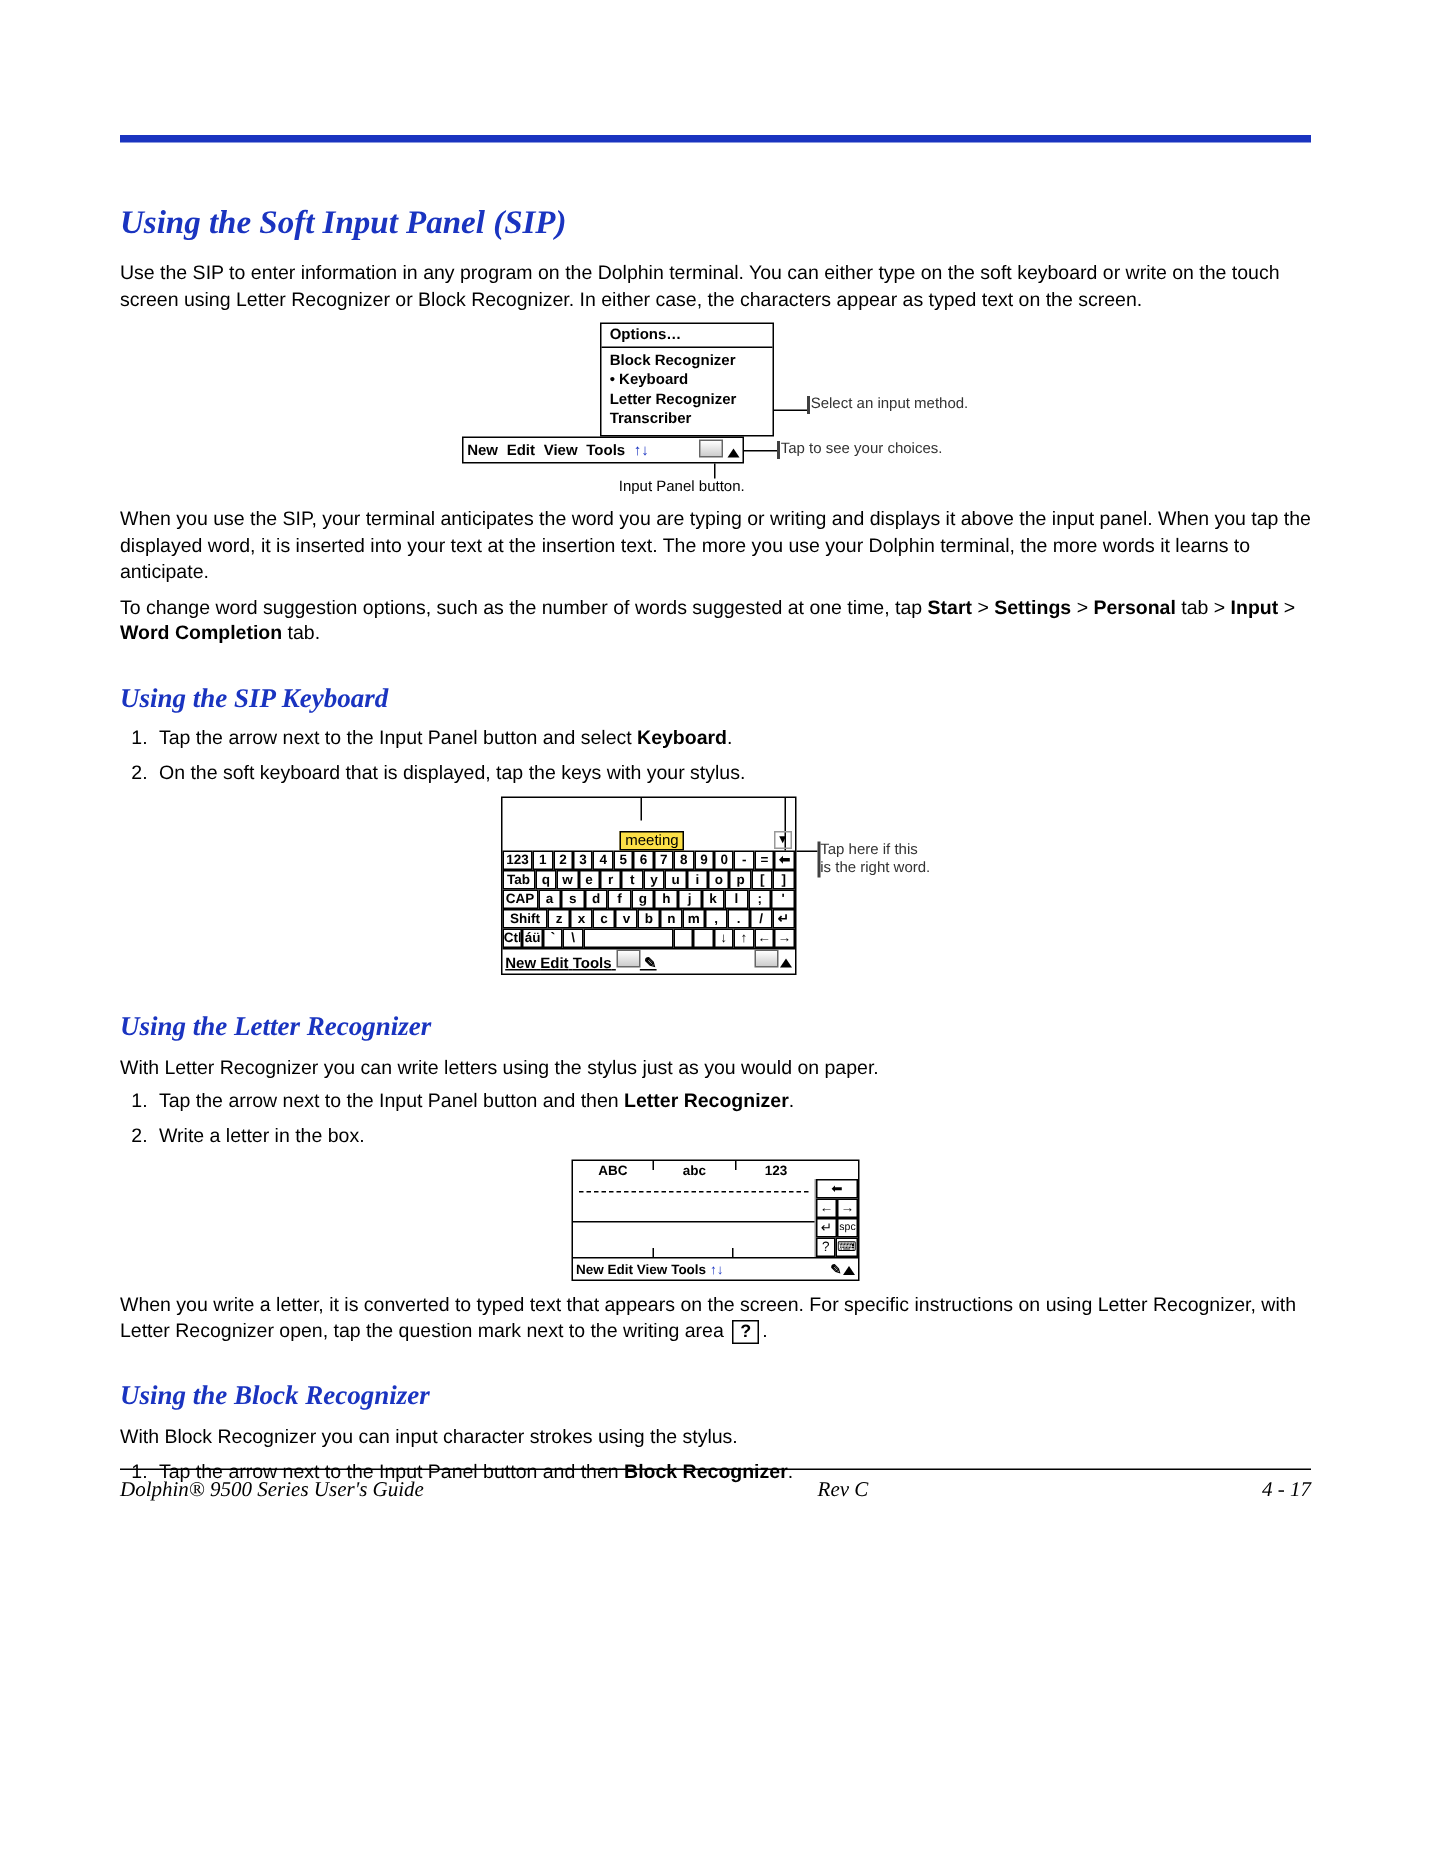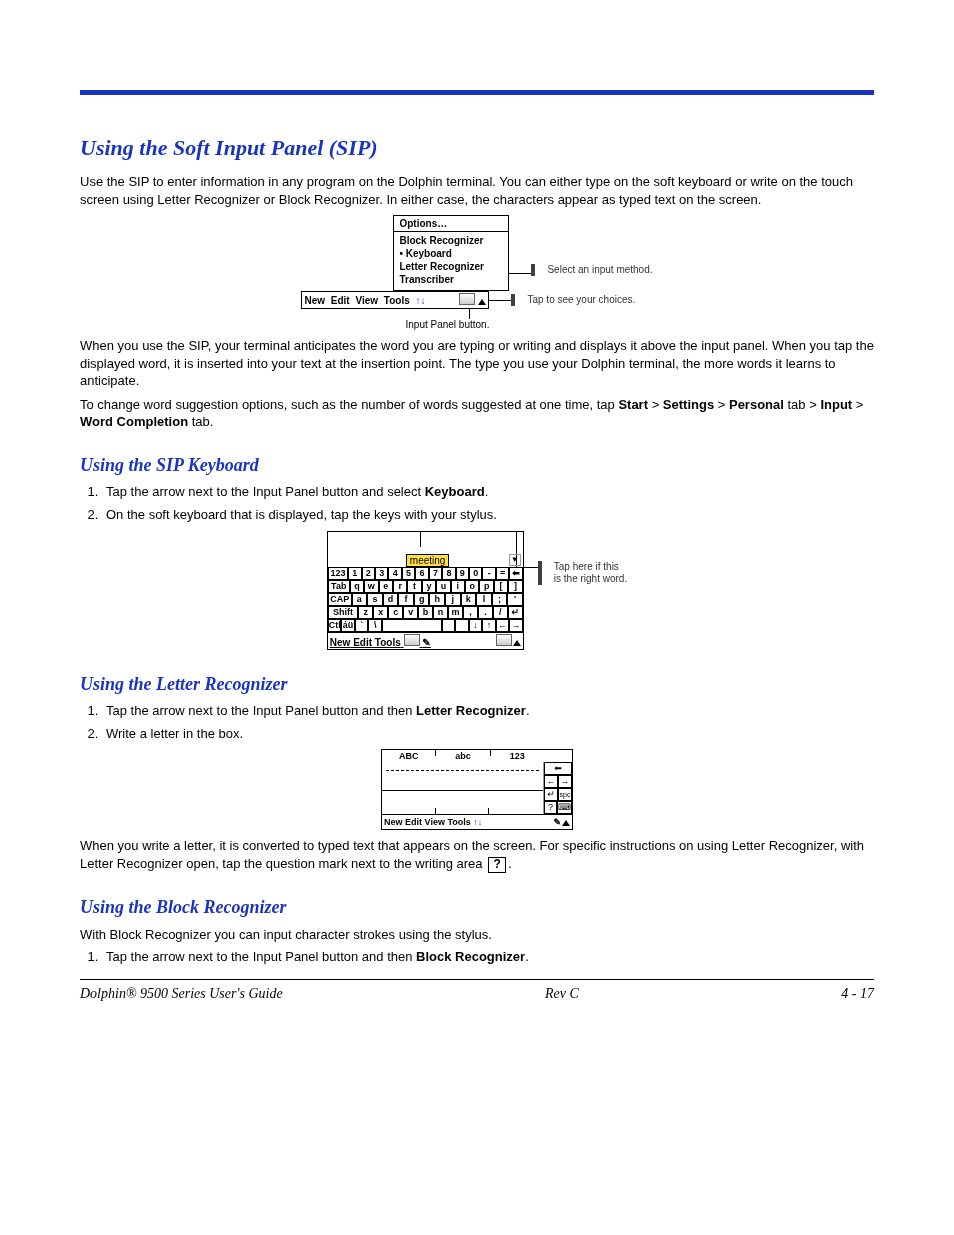--- a/index.html
+++ b/index.html
@@ -39,22 +39,22 @@
     margin: 24px 0 8px 0;
   }
   p { margin: 6px 0; line-height: 1.35; }
   .bold { font-weight: bold; }
   ol { margin: 4px 0 4px 0; padding-left: 22px; }
   ol li { margin: 6px 0; padding-left: 4px; line-height:1.3;}
   .figwrap { text-align: center; margin: 7px 0; }
   .fig-inline { display: inline-block; text-align: left; }
   .callout {
     font-size: 10px;
-    border-left: 4px solid #404040;
-    padding-left: 12px;
+    border-left: 2px solid #404040;
+    padding-left: 0;
     line-height: 1.2;
     color: #333;
   }
   
   .fig1 { display: inline-flex; align-items: flex-start; flex-direction: column; font-size:10px;}
   .fig1-upper { display:flex; align-items:center; }
   .menu-box { border:1px solid #000; background:#fff; width:114px; }
   .menu-box .opt { padding:2px 5px; border-bottom:1px solid #000; font-weight:bold;}
   .menu-list { padding:2px 3px 4px 3px; }
   .menu-list div { padding:1px 2px; font-weight:bold;}
@@ -150,21 +150,21 @@
         </div>
         <div style="display:flex;">
           <div style="width:168px;"></div>
           <div style="width:1px;height:10px;background:#000;"></div>
         </div>
         <div style="width:188px;" class="caption-small">Input Panel button.</div>
       </div>
     </div>
   </div>
 
-  <p>When you use the SIP, your terminal anticipates the word you are typing or writing and displays it above the input panel. When you tap the displayed word, it is inserted into your text at the insertion point. The type you use your Dolphin terminal, the more words it learns to anticipate.</p>
+  <p>When you use the SIP, your terminal anticipates the word you are typing or writing and displays it above the input panel. When you tap the displayed word, it is inserted into your text at the insertion text. The more you use your Dolphin terminal, the more words it learns to anticipate.</p>
   <p>
     <span>To change word suggestion options, such as the number of words suggested at one time, tap </span><span class="bold">Start</span><span> &gt; </span><span class="bold">Settings</span><span> &gt; </span><span class="bold">Personal</span><span> tab &gt; </span><span class="bold">Input</span><span> &gt; </span><span class="bold">Word Completion</span><span> tab.</span>
   </p>
 
   <h3 class="sub">Using the SIP Keyboard</h3>
   <ol>
     <li><span>Tap the arrow next to the Input Panel button and select </span><span class="bold">Keyboard</span><span>.</span></li>
     <li>On the soft keyboard that is displayed, tap the keys with your stylus.</li>
   </ol>
 
@@ -266,20 +266,21 @@
         <span style="width:14px;border-top:1px solid #000; margin-top:6px;"></span>
         <span class="callout">
           <span>Tap here if this</span><br>
           <span>is the right word.</span>
         </span>
       </div>
     </div>
   </div>
 
   <h3 class="sub">Using the Letter Recognizer</h3>
+  <p>With Letter Recognizer you can write letters using the stylus just as you would on paper.</p>
   <ol>
     <li><span>Tap the arrow next to the Input Panel button and then </span><span class="bold">Letter Recognizer</span><span>.</span></li>
     <li>Write a letter in the box.</li>
   </ol>
 
   <div class="figwrap">
     <div class="fig3">
       <div style="display:flex;">
         <div style="flex:1;">
           <div class="lr-top">

